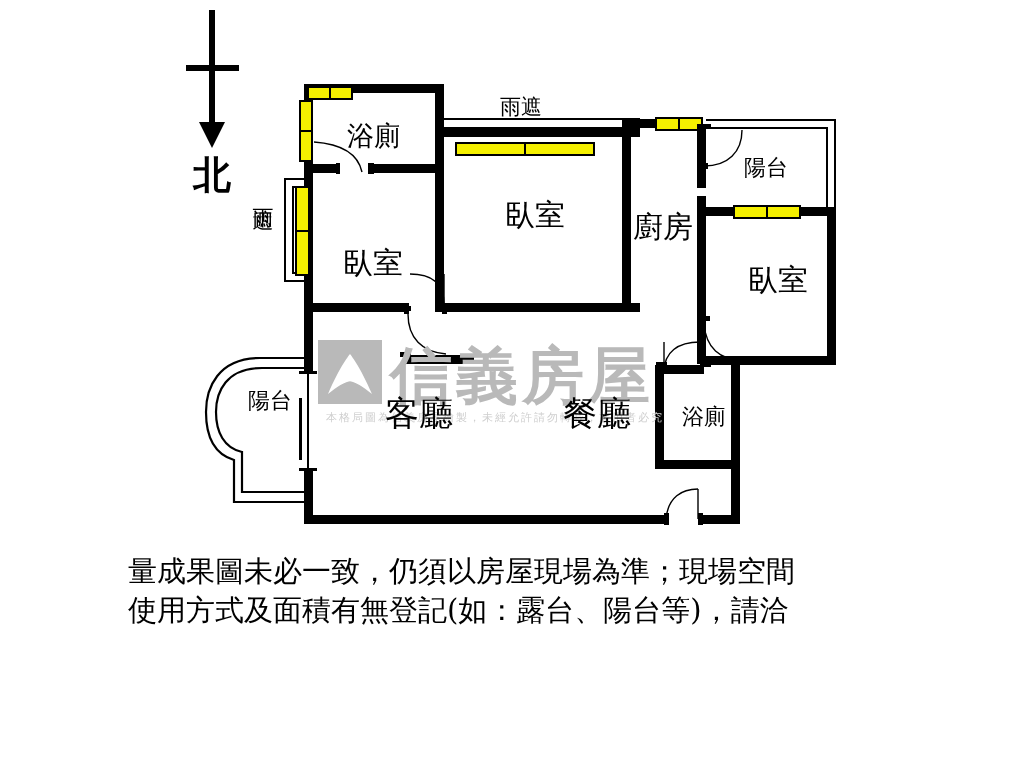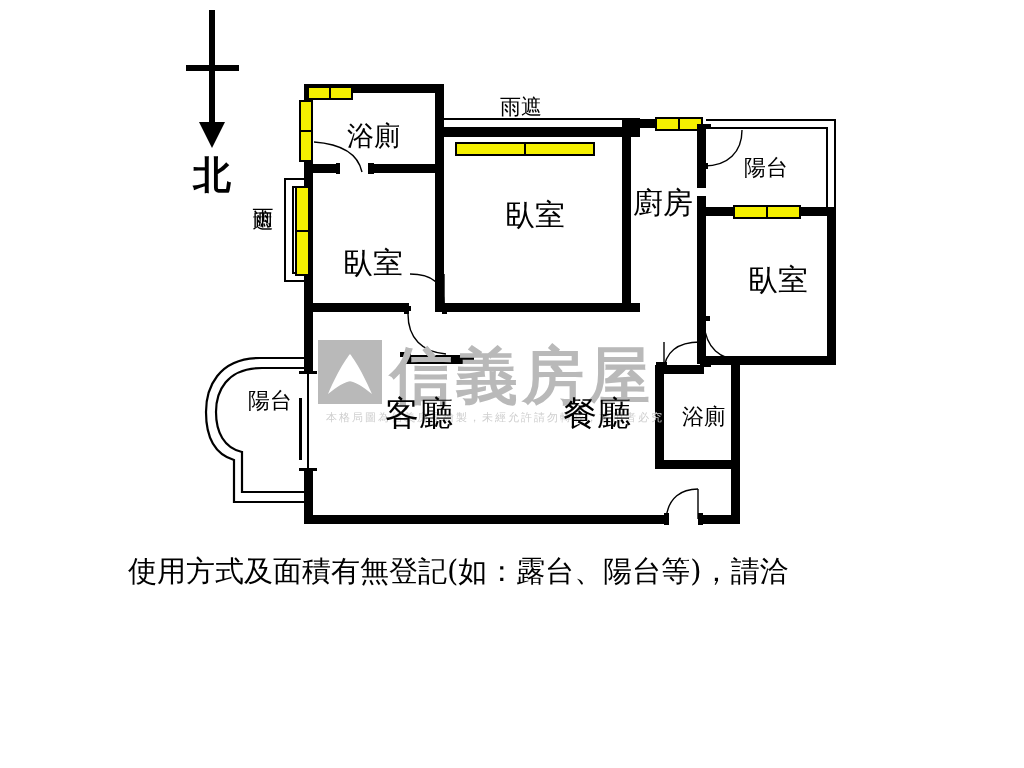--- a/index.html
+++ b/index.html
@@ -230,28 +230,29 @@
                C 44 46 38 42 32 42 C 26 42 20 46 10 54 Z" fill="#ffffff"></path>
       <path d="M18 50 C 26 44 30 42 32 42 C 34 42 38 44 46 50" fill="none" stroke="#b9b9b9" stroke-width="1.6"></path>
     </svg>
     <div class="wmtext">信義房屋</div>
     <div class="wmsub">本格局圖為信義房屋繪製，未經允許請勿轉載，盜用者必究</div>
   </div>
 
   <div class="room-label" style="left:347px;top:122px;font-size:27px;">浴廁</div>
   <div class="room-label" style="left:343px;top:248px;font-size:30px;">臥室</div>
   <div class="room-label" style="left:505px;top:200px;font-size:30px;">臥室</div>
-  <div class="room-label" style="left:633px;top:188px;font-size:30px;">廚房</div>
+  <div class="room-label" style="left:633px;top:212px;font-size:30px;">廚房</div>
   <div class="room-label" style="left:744px;top:157px;font-size:22px;">陽台</div>
   <div class="room-label" style="left:748px;top:265px;font-size:30px;">臥室</div>
   <div class="room-label" style="left:248px;top:390px;font-size:22px;">陽台</div>
   <div class="room-label" style="left:385px;top:396px;font-size:34px;">客廳</div>
   <div class="room-label" style="left:563px;top:396px;font-size:34px;">餐廳</div>
   <div class="room-label" style="left:682px;top:406px;font-size:22px;">浴廁</div>
 
   <div class="room-label" style="left:500px;top:97px;font-size:21px;">雨遮</div>
   <div class="vlabel" style="left:252px;top:192px;font-size:21px;">雨遮</div>
 
   <div id="disclaimer">
+    <div>量成果圖未必一致，仍須以房屋現場為準；現場空間</div>
     <div>使用方式及面積有無登記(如：露台、陽台等)，請洽</div>
   </div>
 
 </div>
 
 </body></html>

